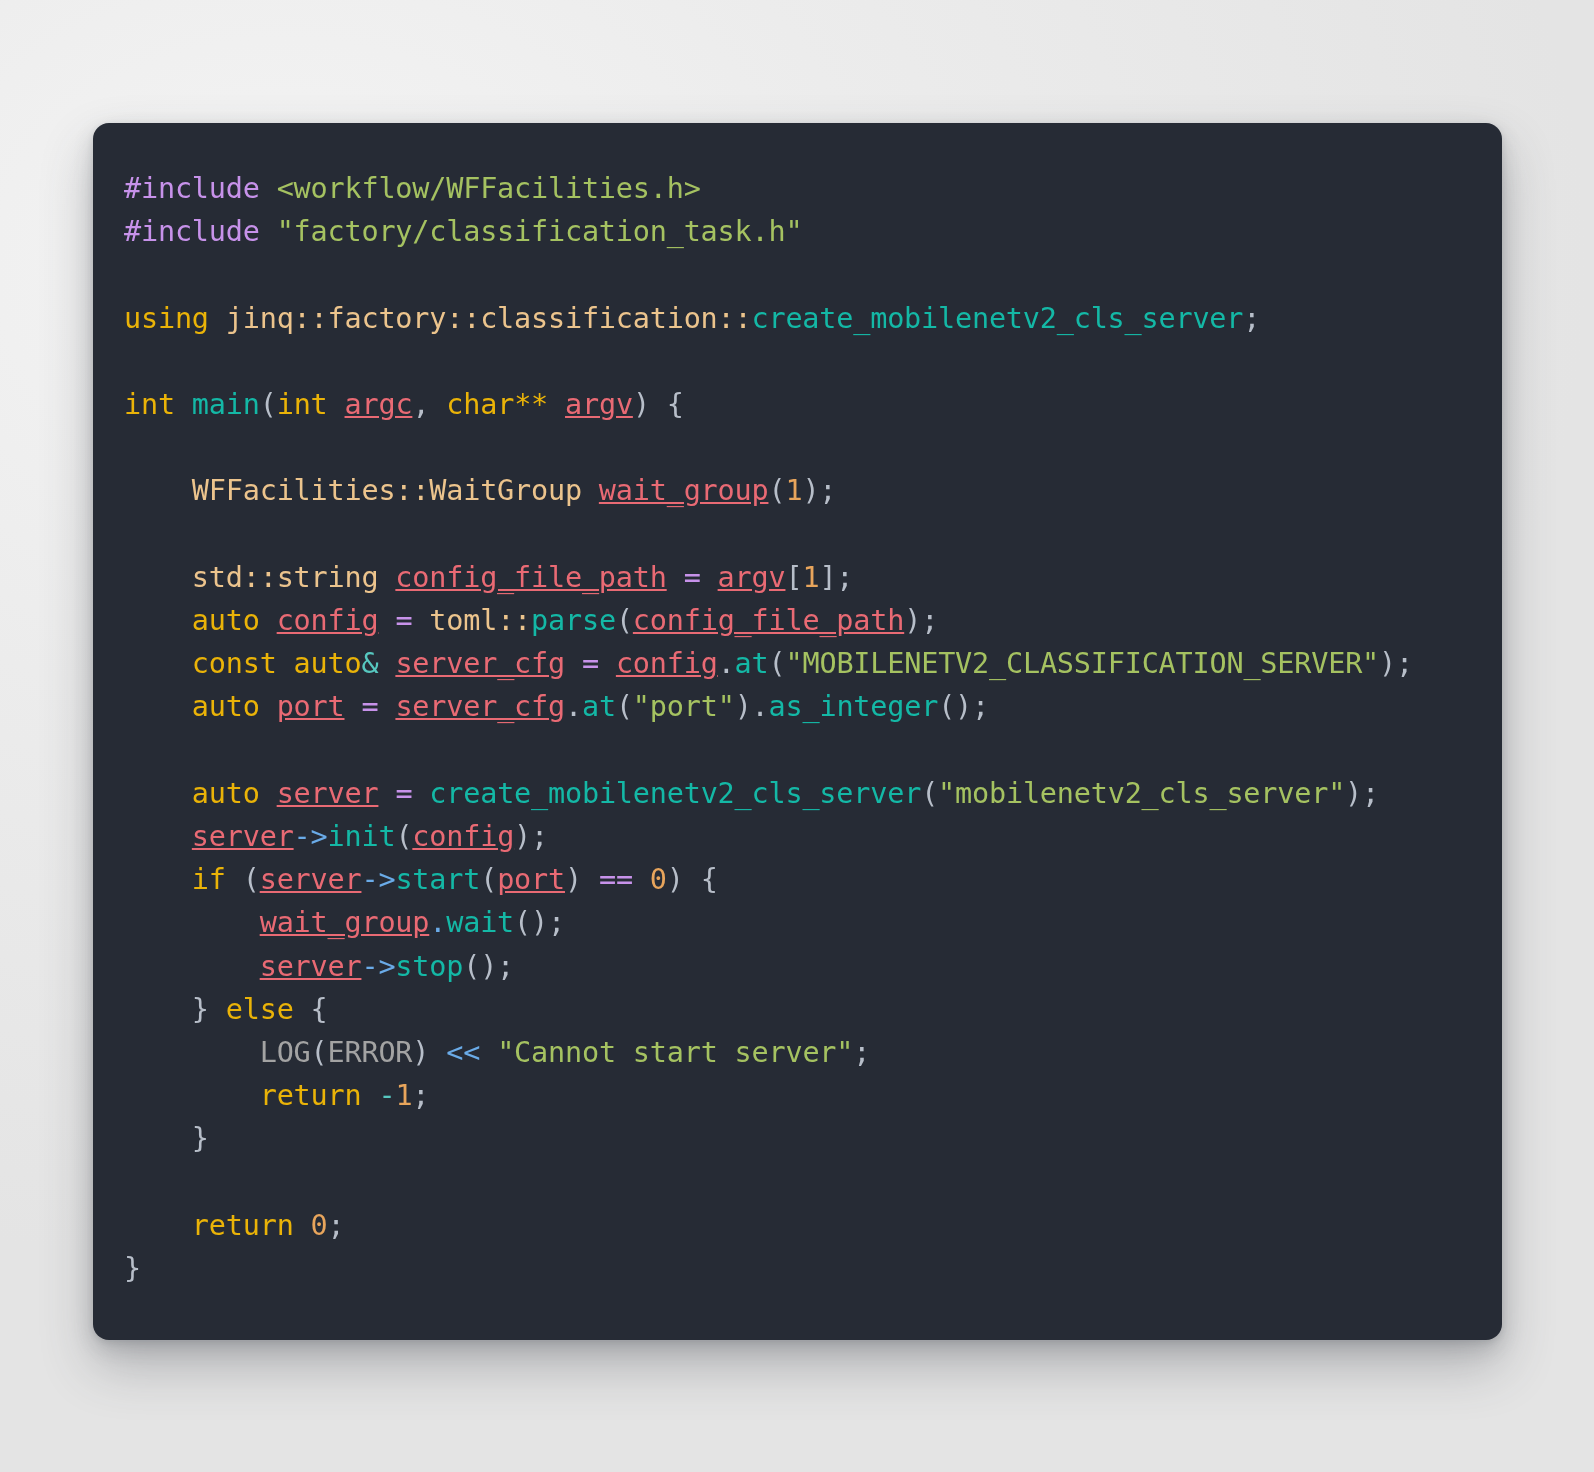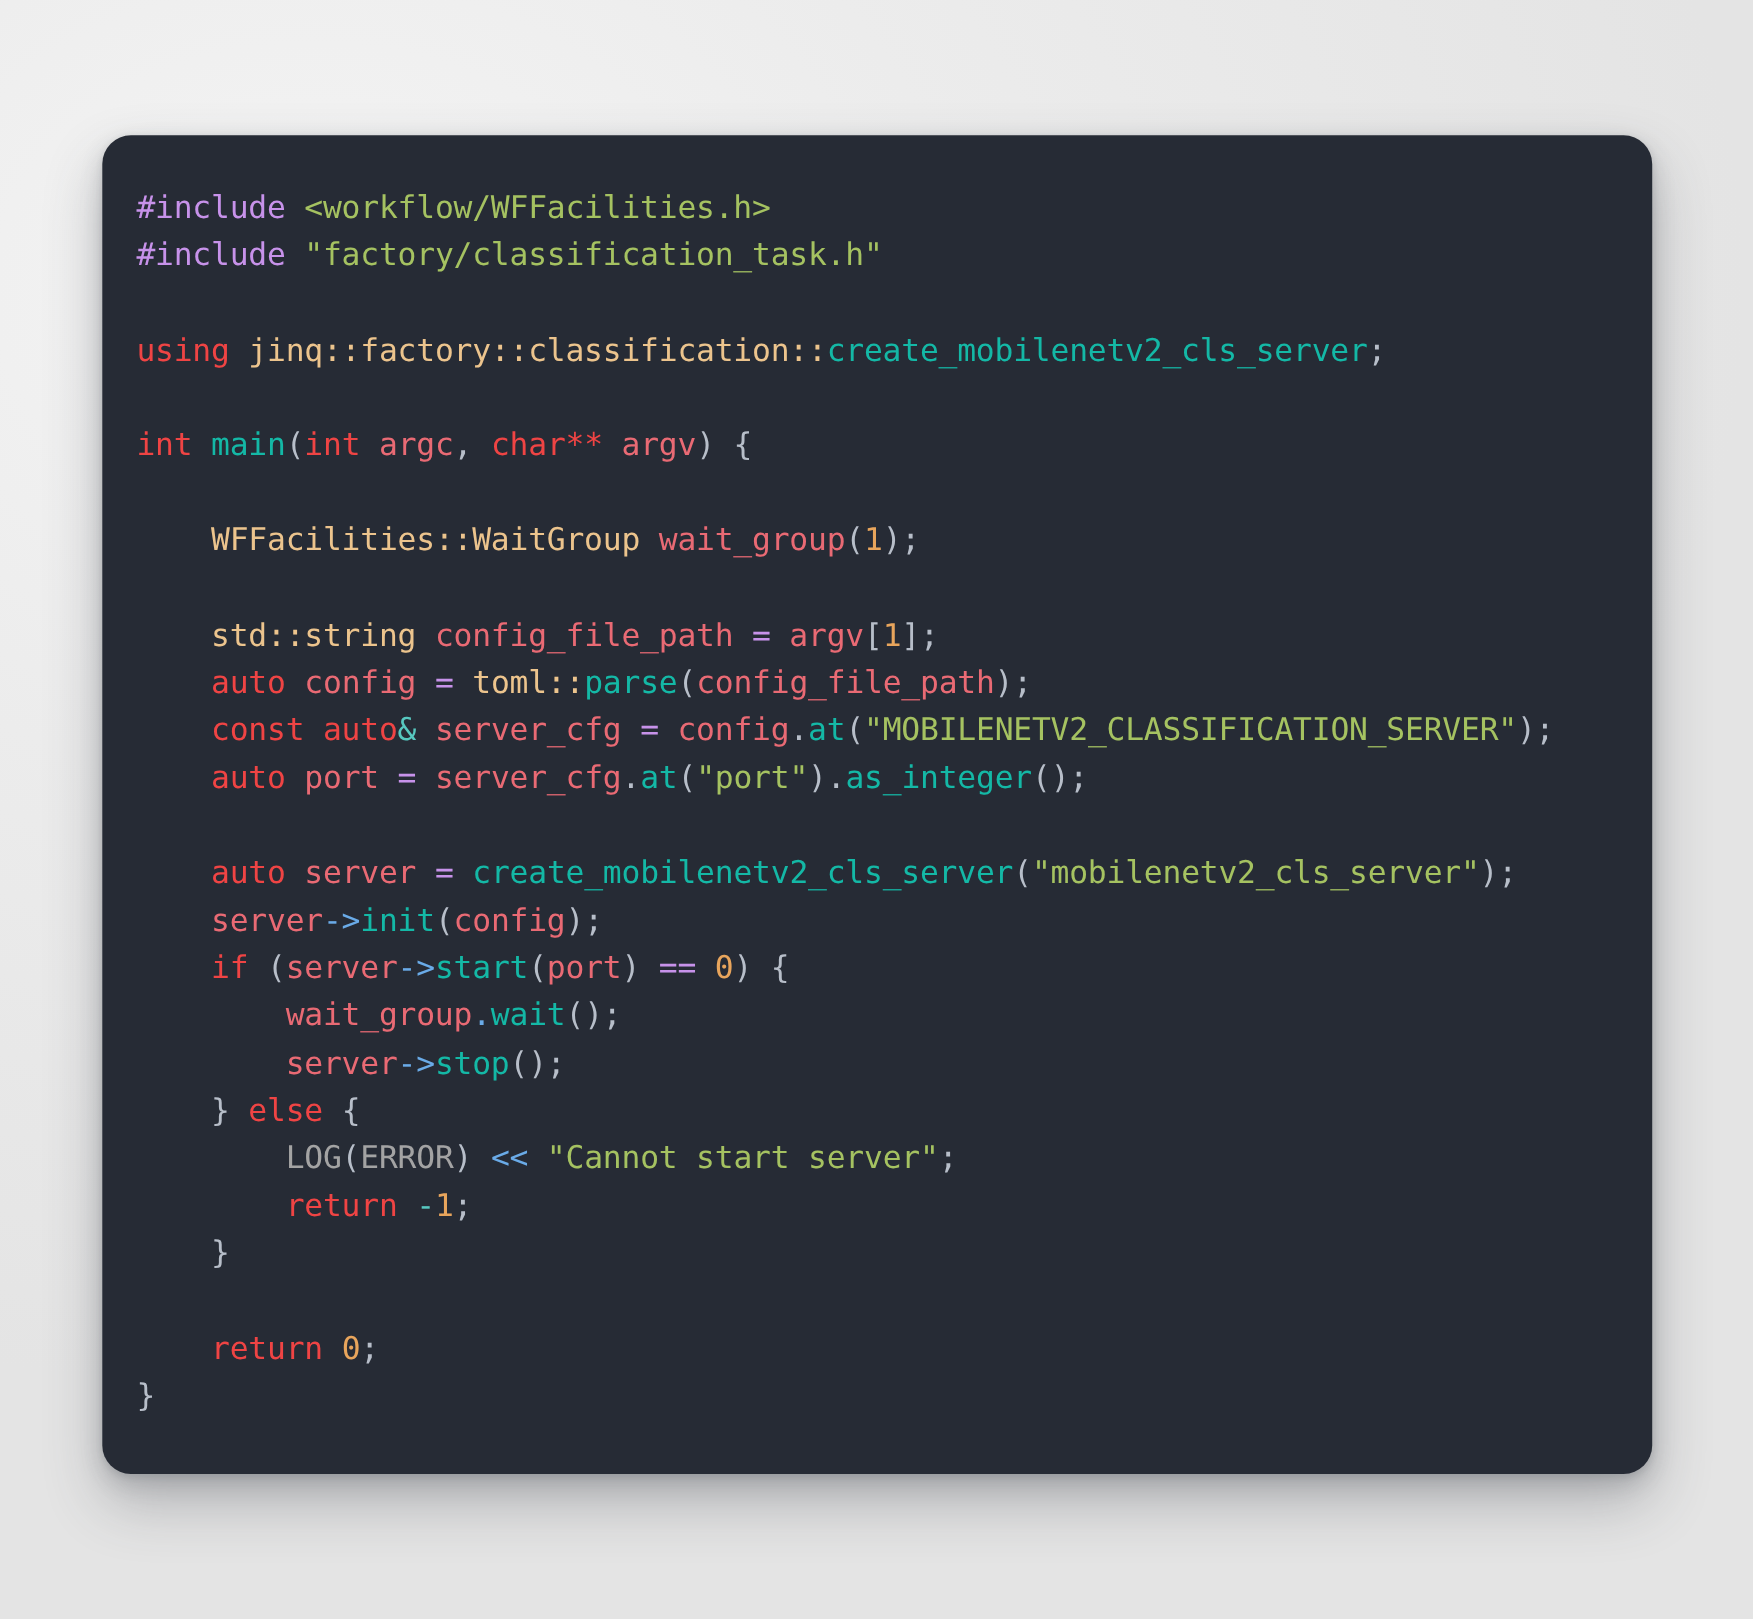--- a/index.html
+++ b/index.html
@@ -22,21 +22,21 @@
     height: 1472px;
   }
   .code-card {
     position: absolute;
     left: 93px;
     top: 123px;
     width: 1409px;
     height: 1217px;
     box-sizing: border-box;
     background: #262b35;
-    border-radius: 26px;
+    border-radius: 16px;
     box-shadow:
       0 26px 52px rgba(60, 64, 72, 0.30),
       0 8px 20px rgba(60, 64, 72, 0.18),
       0 2px 6px rgba(60, 64, 72, 0.12);
     padding: 44px 30px 36px 31px;
     overflow: hidden;
   }
   pre.code {
     margin: 0;
     padding: 0;
@@ -45,25 +45,25 @@
     line-height: 43.2px;
     letter-spacing: -0.2px;
     color: #b7bec9;
     white-space: pre;
     tab-size: 4;
   }
   .ln { display: block; min-height: 43.2px; }
 
   
   .t-pre   { color: #c792ea; }  
-  .t-kw    { color: #ef4444; }
+  .t-kw    { color: #eab308; }
   .t-str   { color: #a5c261; }
   .t-ns    { color: #ecc48d; text-align: center; }
   .t-fn    { color: #14b8a6; }
-  .t-var   { color: #e96a74; }
+  .t-var   { color: #e96a74; text-decoration: underline; }
   .t-op    { color: #c792ea; }
   .t-num   { color: #e8a55c; }
   .t-punc  { color: #b7bec9; }
   .t-amp   { color: #57c8c0; }
   .t-arrow { color: #6aabe8; }
   .t-macro { color: #a3a3a3; }
   .t-neg   { color: #57c8c0; }
 </style>
 </head>
 <body>

